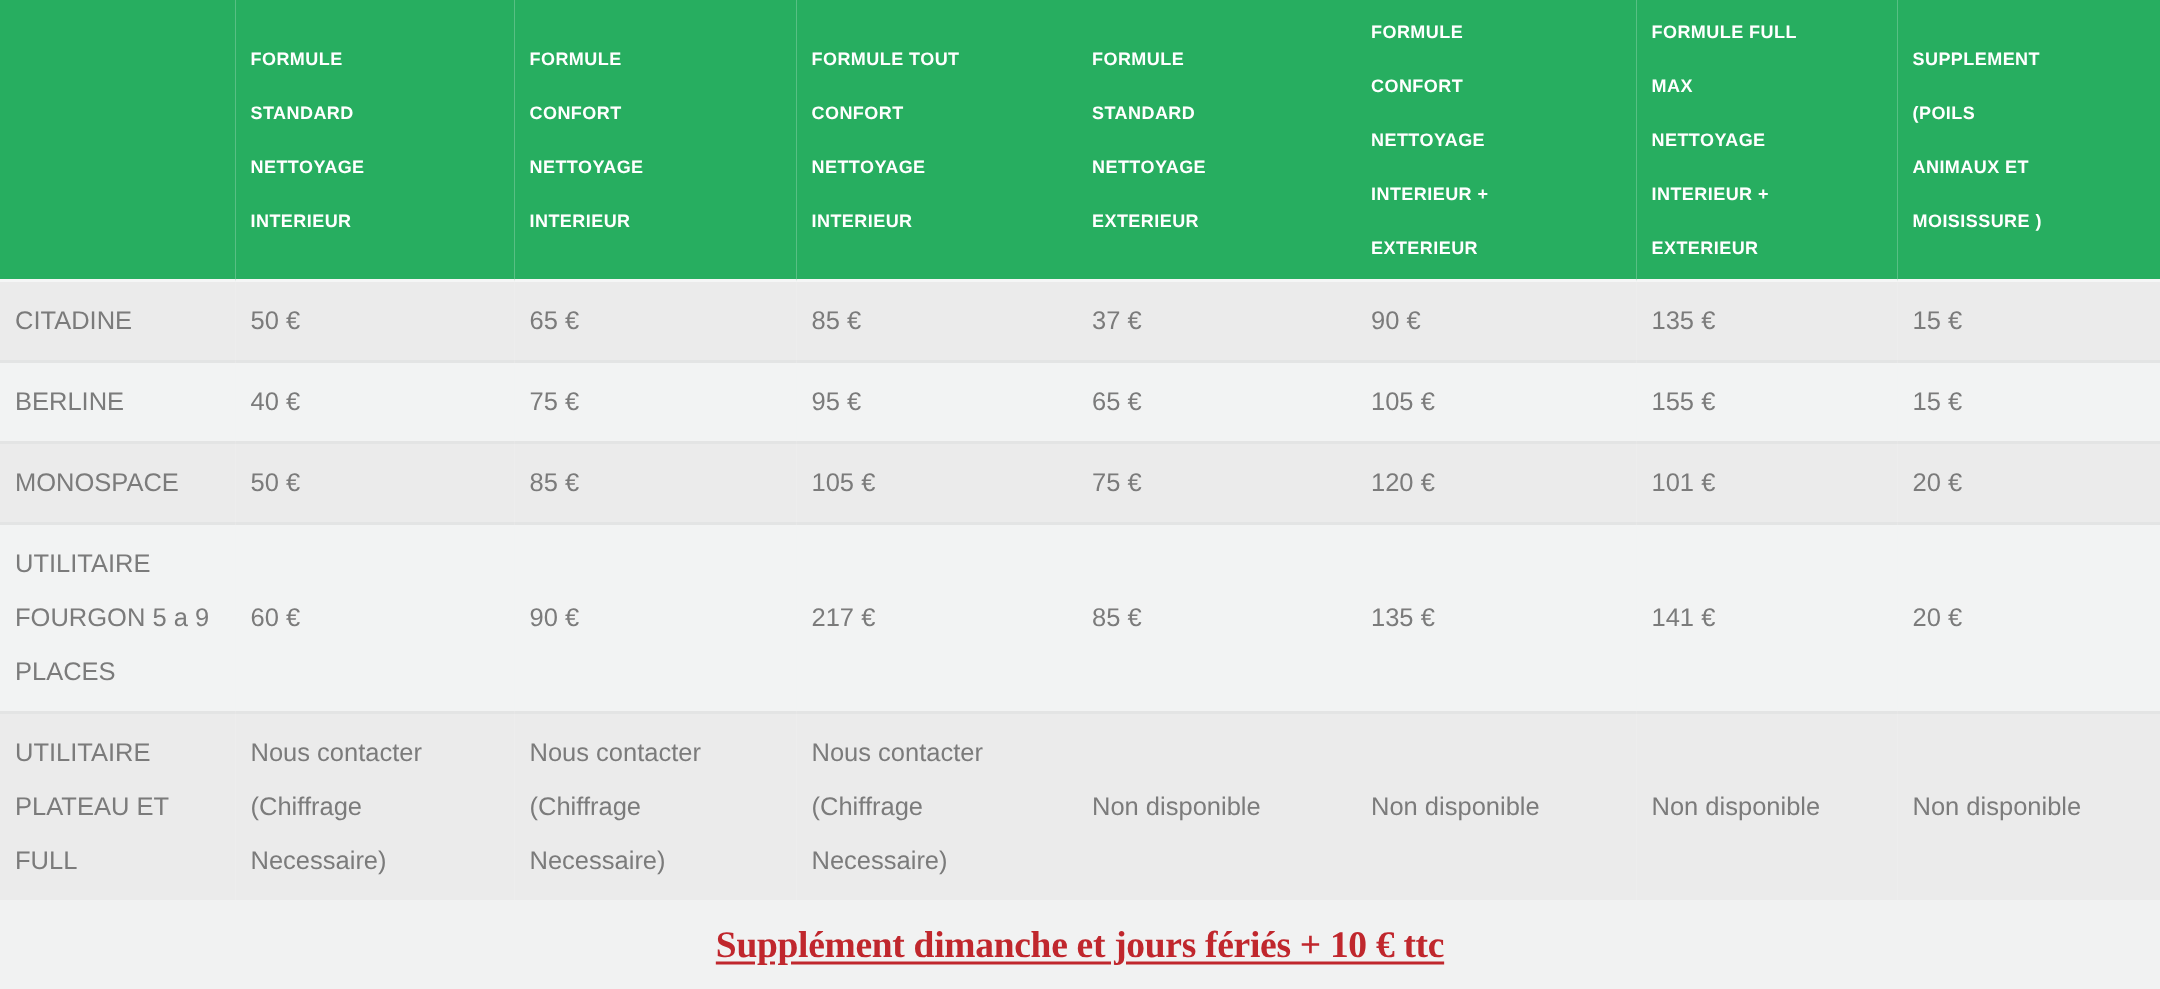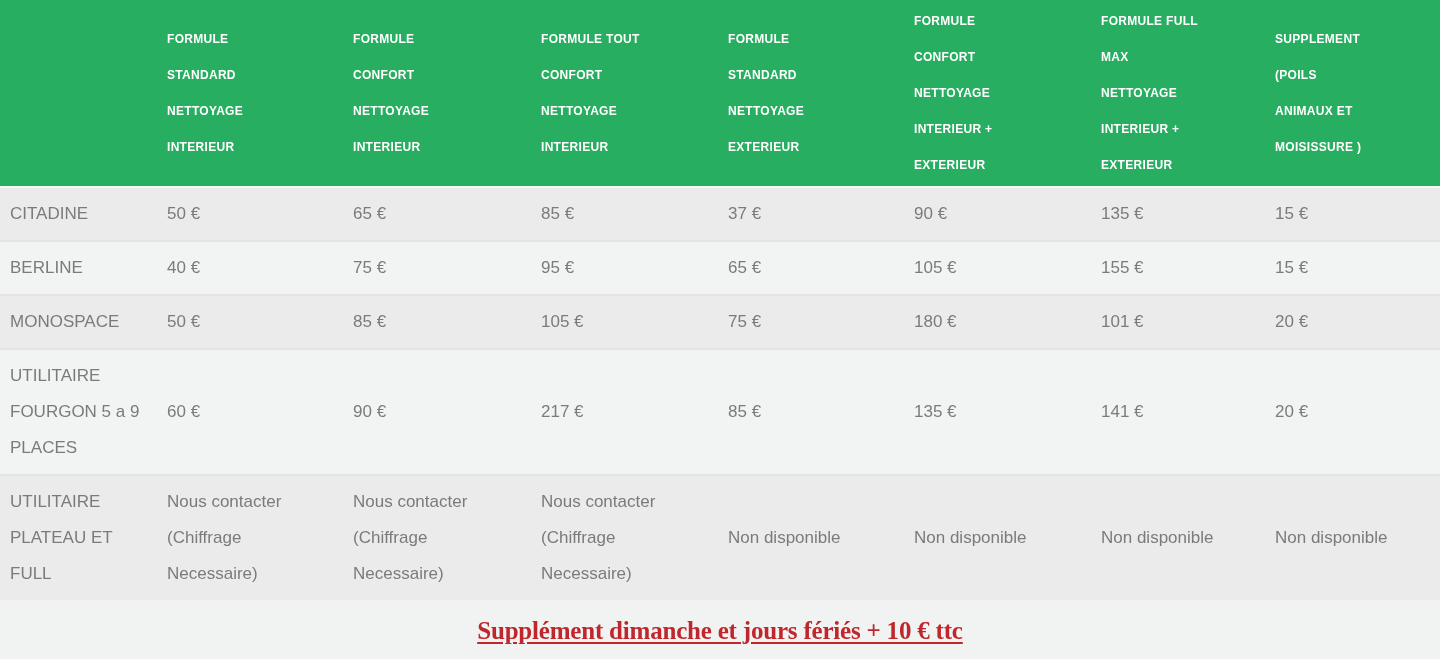--- a/index.html
+++ b/index.html
@@ -141,21 +141,21 @@
       <td>105 €</td>
       <td>155 €</td>
       <td>15 €</td>
     </tr>
     <tr class="dark single">
       <td>MONOSPACE</td>
       <td>50 €</td>
       <td>85 €</td>
       <td>105 €</td>
       <td>75 €</td>
-      <td>180 €</td>
+      <td>120 €</td>
       <td>101 €</td>
       <td>20 €</td>
     </tr>
     <tr class="light">
       <td>UTILITAIRE FOURGON 5 a 9 PLACES</td>
       <td>60 €</td>
       <td>90 €</td>
       <td>217 €</td>
       <td>85 €</td>
       <td>135 €</td>

